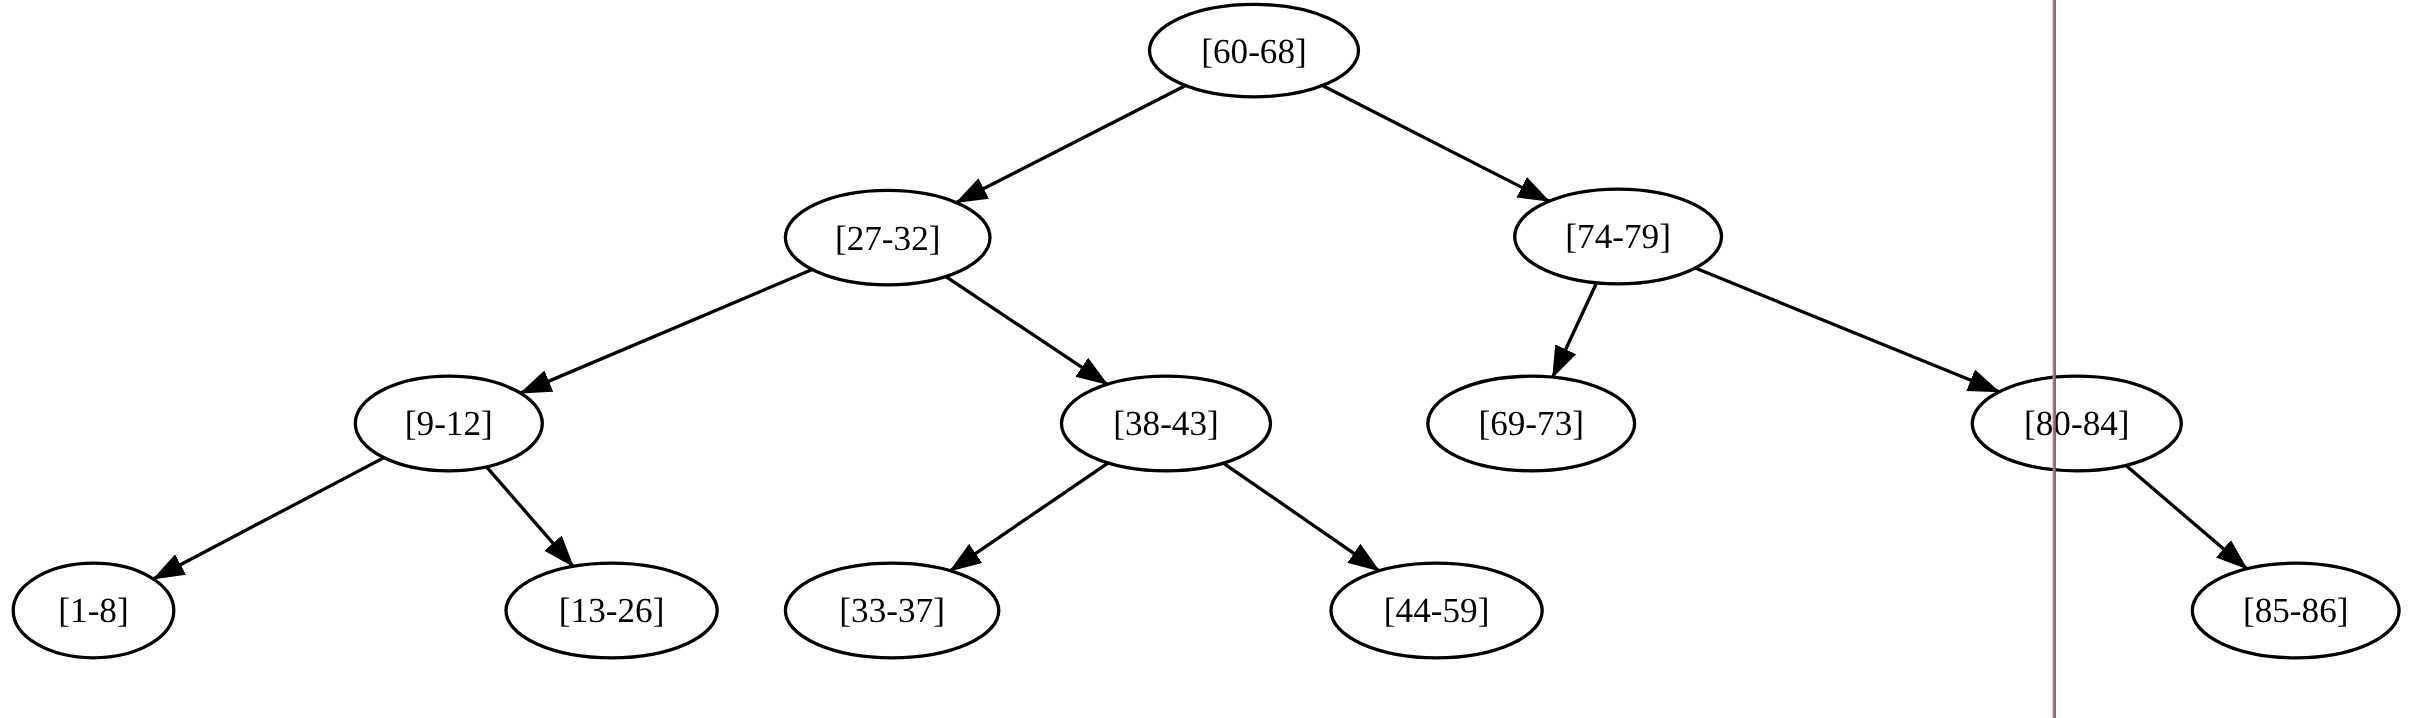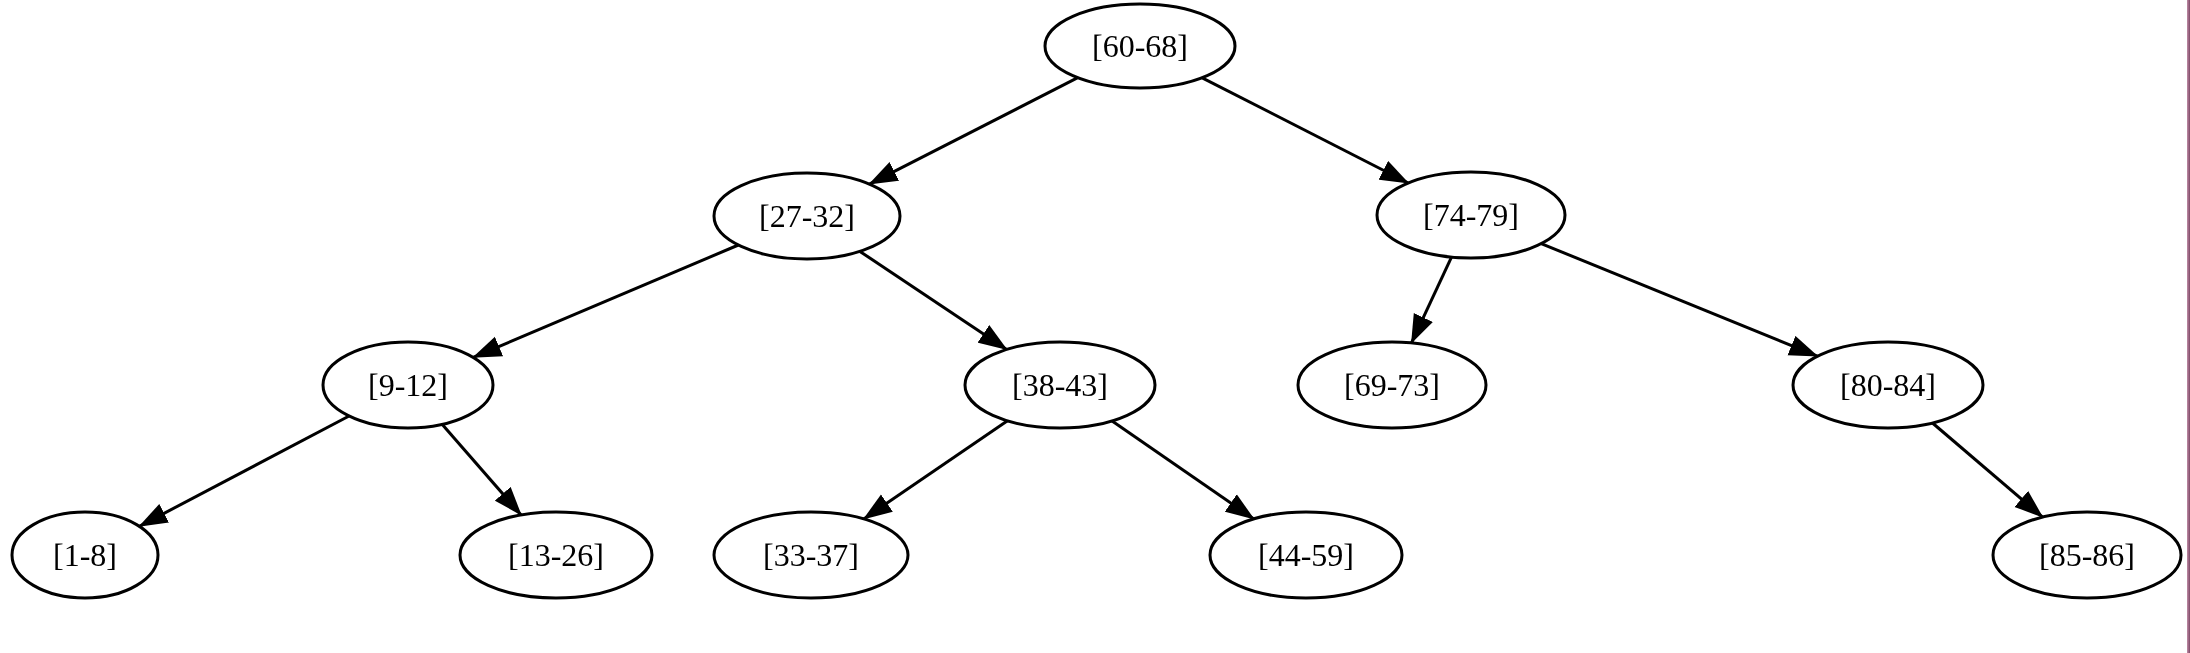--- a/index.html
+++ b/index.html
@@ -3,21 +3,21 @@
 <meta charset="utf-8">
 <style>
   html, body {
     margin: 0;
     padding: 0;
     background: #ffffff;
     overflow: hidden;
   }
   #screen {
     position: relative;
-    width: 2190px;
+    width: 1869px;
     height: 653px;
     background: #ffffff;
     font-family: "Liberation Serif", serif;
   }
   #tree-svg {
     position: absolute;
     left: 0;
     top: 0;
     display: block;
   }

